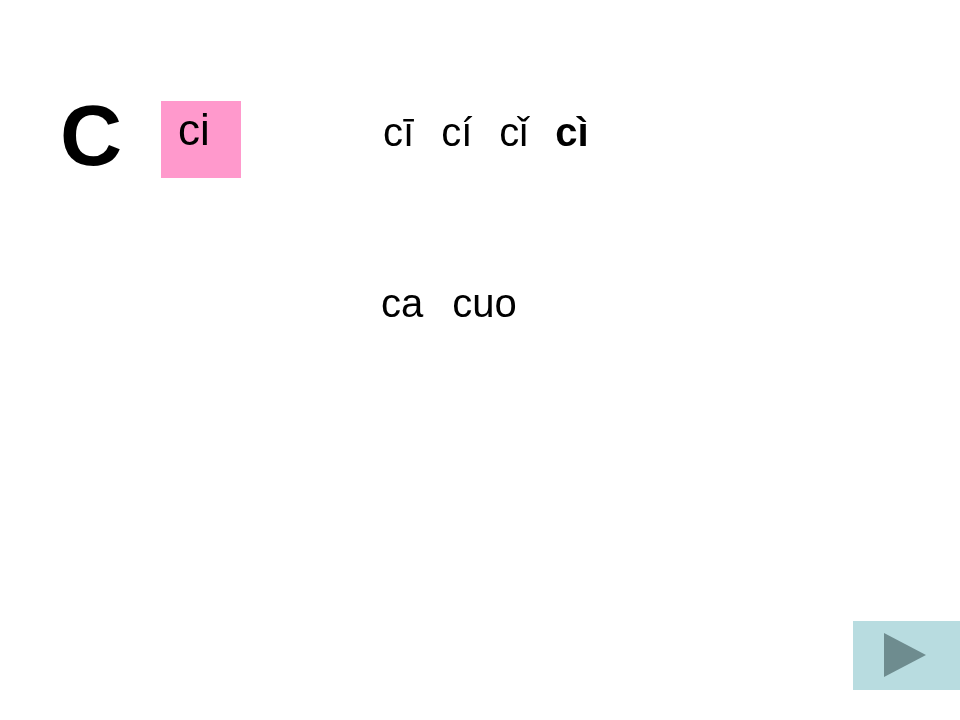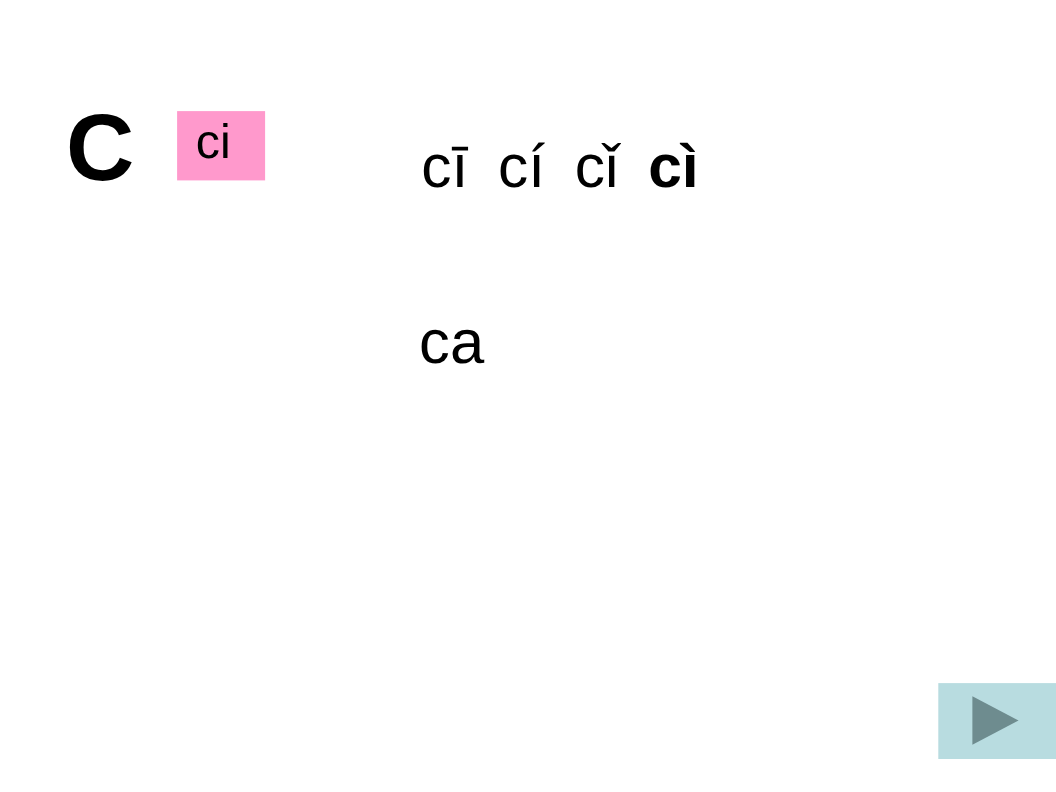--- a/index.html
+++ b/index.html
@@ -33,21 +33,21 @@
     letter-spacing: 0;
     white-space: nowrap;
   }
 
   
   .highlight-chip {
     position: absolute;
     left: 161px;
     top: 101px;
     width: 80px;
-    height: 63px;
+    height: 77px;
     background: #ff99cc;
     box-sizing: border-box;
   }
   .highlight-chip .chip-text {
     position: absolute;
     left: 17px;
     top: 7px;
     font-family: "Liberation Sans", sans-serif;
     font-size: 44px;
     line-height: 1;
@@ -60,36 +60,36 @@
     position: absolute;
     display: flex;
     align-items: baseline;
     white-space: nowrap;
     color: #000000;
     font-family: "Liberation Sans", sans-serif;
     font-weight: normal;
   }
   #tone-row {
     left: 383px;
-    top: 124px;
-    font-size: 55px;
+    top: 112px;
+    font-size: 40px;
     line-height: 1;
     justify-content: flex-end;
   }
   #tone-row .syllable {
     margin-right: 27px;
   }
   #tone-row .syllable:last-child {
     margin-right: 0;
     font-weight: bold;
   }
   #final-row {
     left: 381px;
     top: 283px;
-    font-size: 56px;
+    font-size: 40px;
     line-height: 1;
   }
   #final-row .syllable {
     margin-right: 29px;
   }
   #final-row .syllable:last-child {
     margin-right: 0;
   }
 
   
@@ -126,19 +126,20 @@
 
   <div class="syllable-row" id="tone-row">
     <span class="syllable">cī</span>
     <span class="syllable">cí</span>
     <span class="syllable">cǐ</span>
     <span class="syllable">cì</span>
   </div>
 
   <div class="syllable-row" id="final-row">
     <span class="syllable">ca</span>
+    <span class="syllable">cuo</span>
   </div>
 
   <div class="nav-button">
     <span class="play-triangle"></span>
   </div>
 
 </div>
 
 </body></html>

